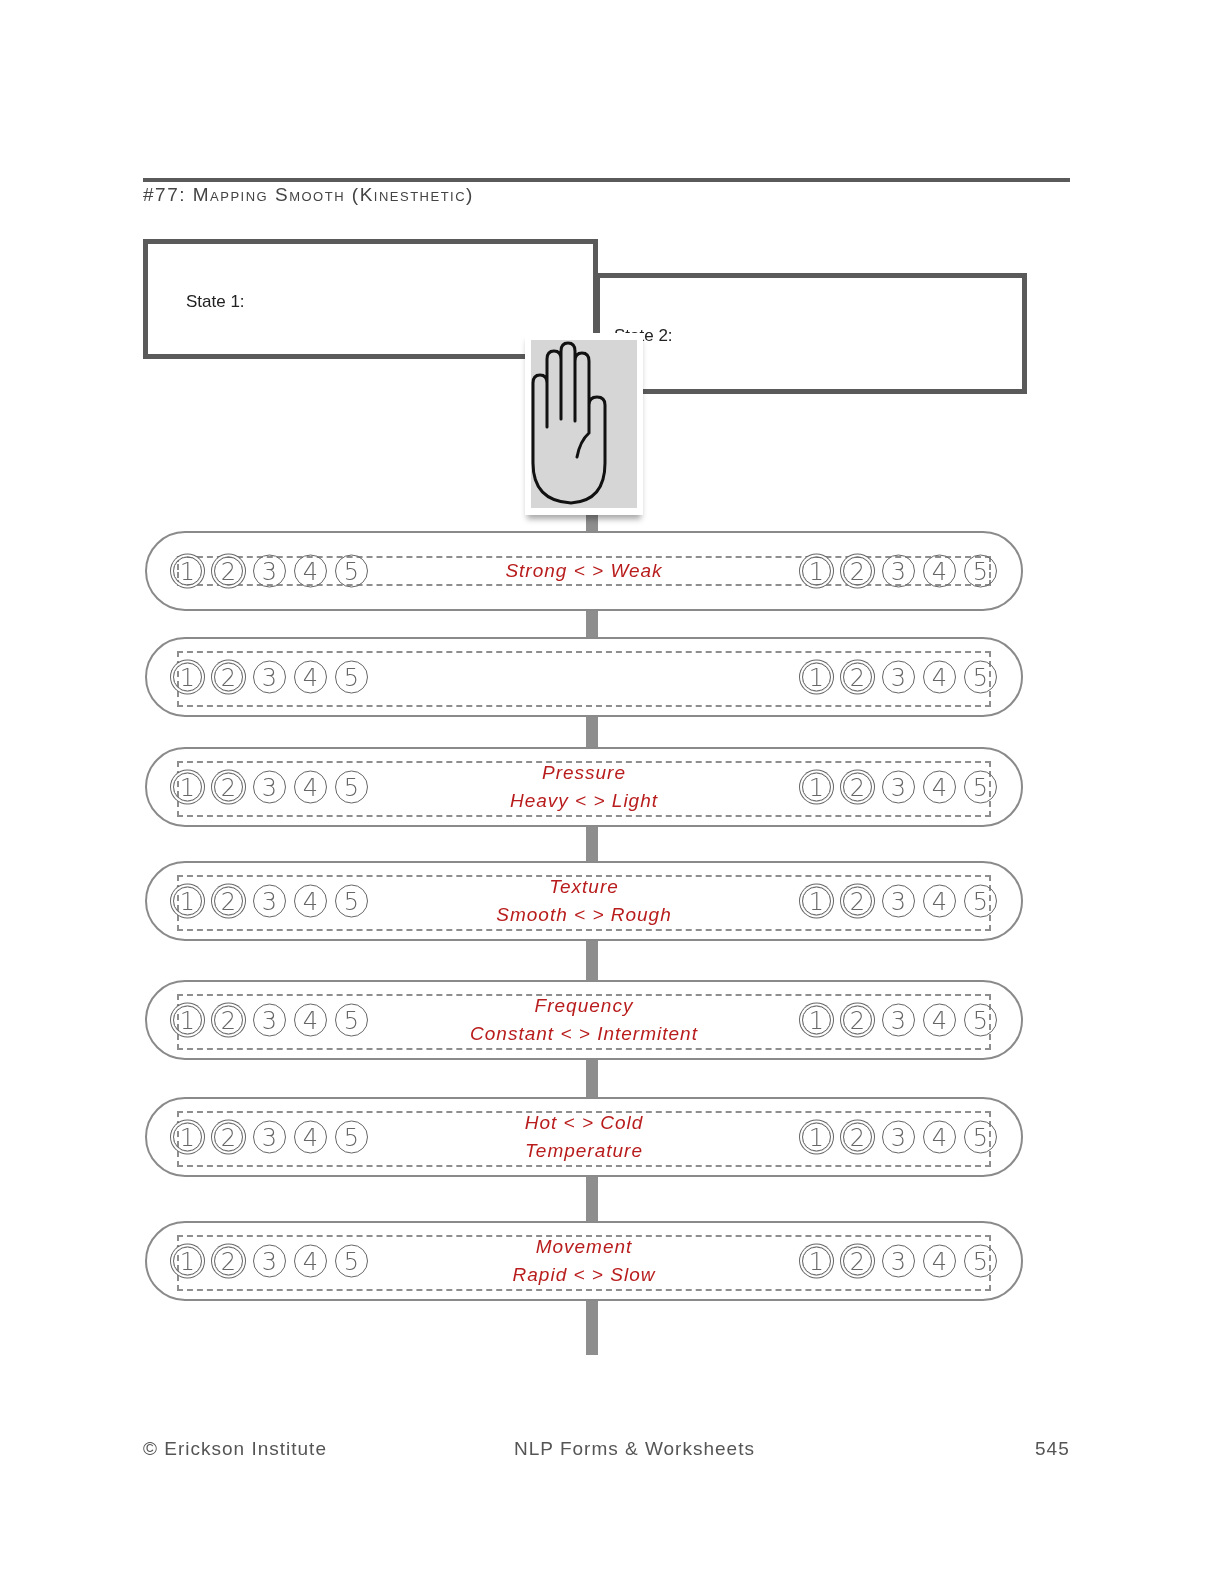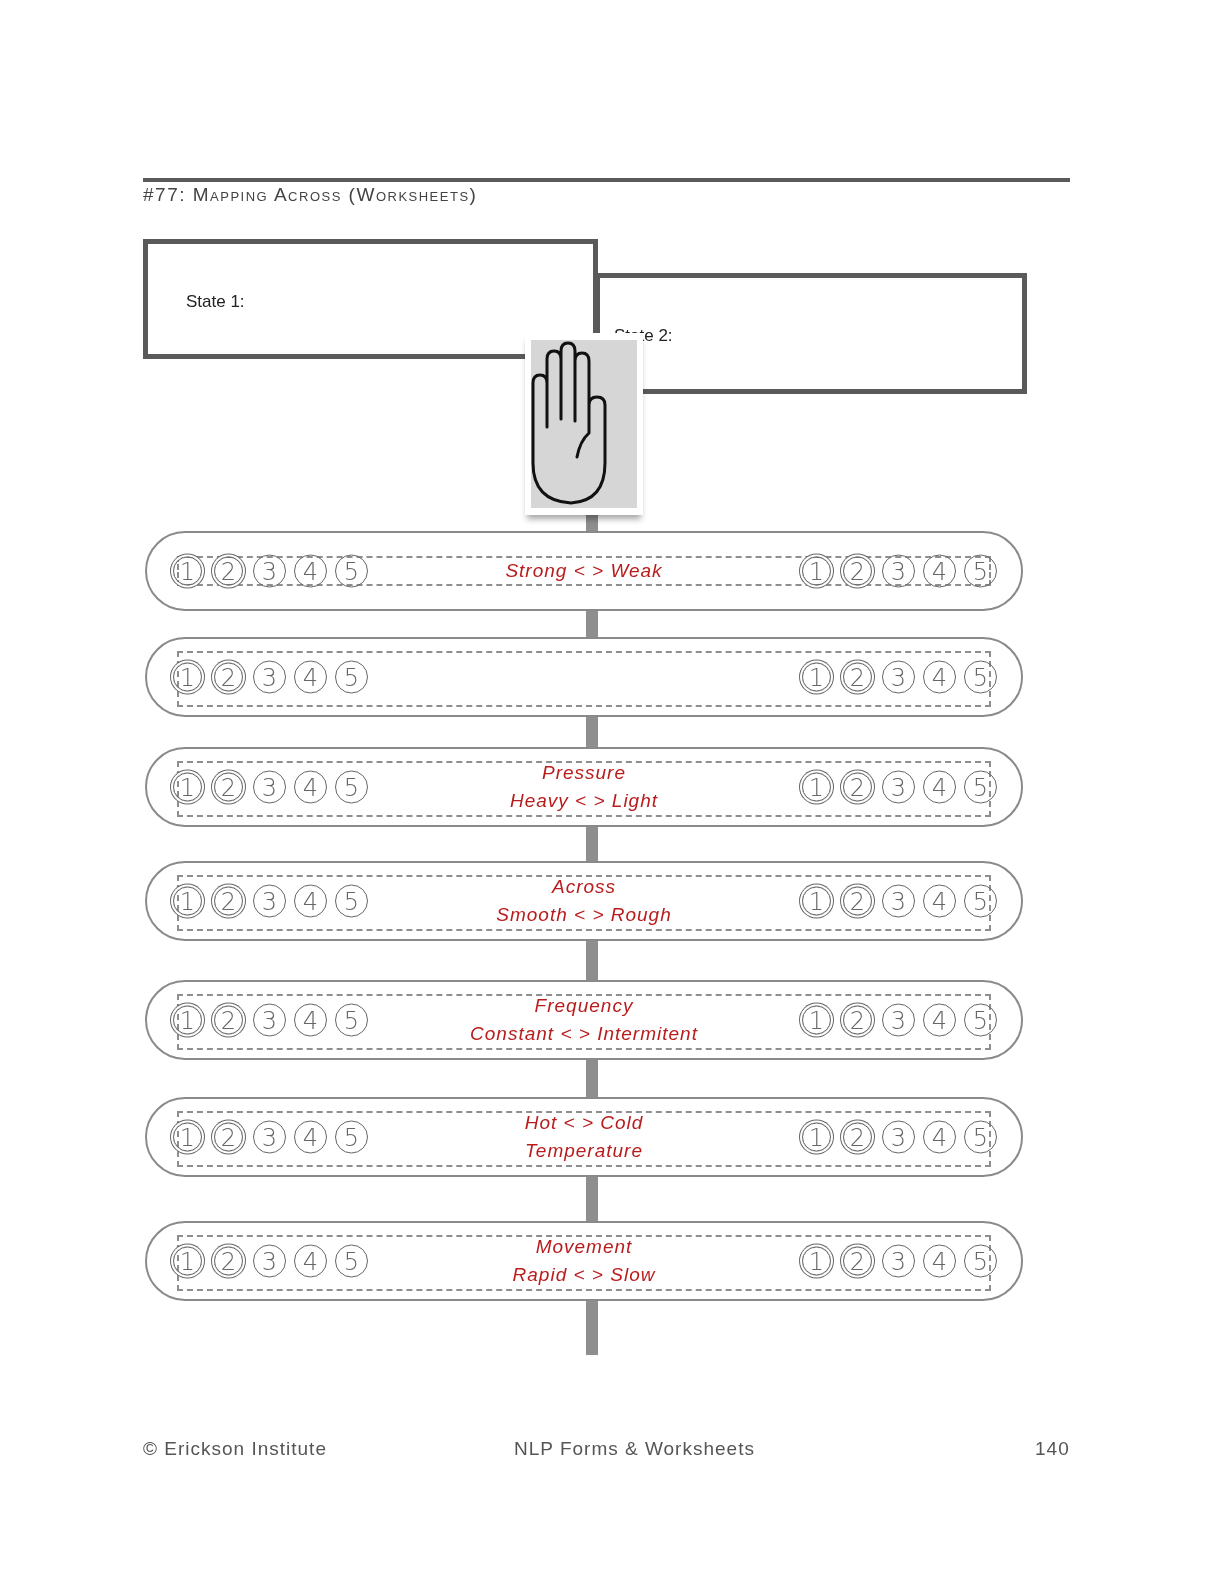--- a/index.html
+++ b/index.html
@@ -23,21 +23,21 @@
   .circles.right { right:24px; }
   .circ { width:33px; height:33px; border-radius:50%; border:1.5px solid #666; box-sizing:border-box; display:flex; align-items:center; justify-content:center; font-size:24px; color:#666; font-family:"DejaVu Sans", sans-serif; font-weight:300; }
   .circ.dbl { box-shadow:0 0 0 2px #fff, 0 0 0 3px #666; width:29px; height:29px; margin:2px; }
   .mid { position:absolute; left:0; right:0; top:50%; transform:translateY(-50%); text-align:center; font-style:italic; color:#b91c1c; font-size:19px; letter-spacing:1px; line-height:28px; }
   .footer { position:absolute; top:1438px; font-size:19px; color:#555; letter-spacing:1px; }
 </style>
 </head>
 <body>
 
 <div class="top-rule"></div>
-<div class="title">#77: Mapping Across (Worksheets)</div>
+<div class="title">#77: Mapping Smooth (Kinesthetic)</div>
 
 <div class="state-box state1">
   <span class="state-label">State 1:</span>
 </div>
 <div class="state-box state2">
   <span class="state-label">State 2:</span>
 </div>
 
 <div class="spine"></div>
 
@@ -117,21 +117,21 @@
         <div class="circ">5</div>
       </div>
       <div class="circles right">
         <div class="circ dbl">1</div>
         <div class="circ dbl">2</div>
         <div class="circ">3</div>
         <div class="circ">4</div>
         <div class="circ">5</div>
       </div>
       <div class="mid">
-        <div>Across</div>
+        <div>Texture</div>
         <div>Smooth &lt; &gt; Rough</div>
       </div>
     </div>
     <div class="scale" style="top: 980px;">
       <div class="dash" style="top:12px;height:56px"></div>
       <div class="circles left">
         <div class="circ dbl">1</div>
         <div class="circ dbl">2</div>
         <div class="circ">3</div>
         <div class="circ">4</div>
@@ -188,13 +188,13 @@
       </div>
       <div class="mid">
         <div>Movement</div>
         <div>Rapid &lt; &gt; Slow</div>
       </div>
     </div>
   </div>
 
 <div class="footer" style="left:143px;">© Erickson Institute</div>
 <div class="footer" style="left:504px;margin-left:10px;">NLP Forms &amp; Worksheets</div>
-<div class="footer" style="left:1035px;">140</div>
+<div class="footer" style="left:1035px;">545</div>
 
 </body></html>

